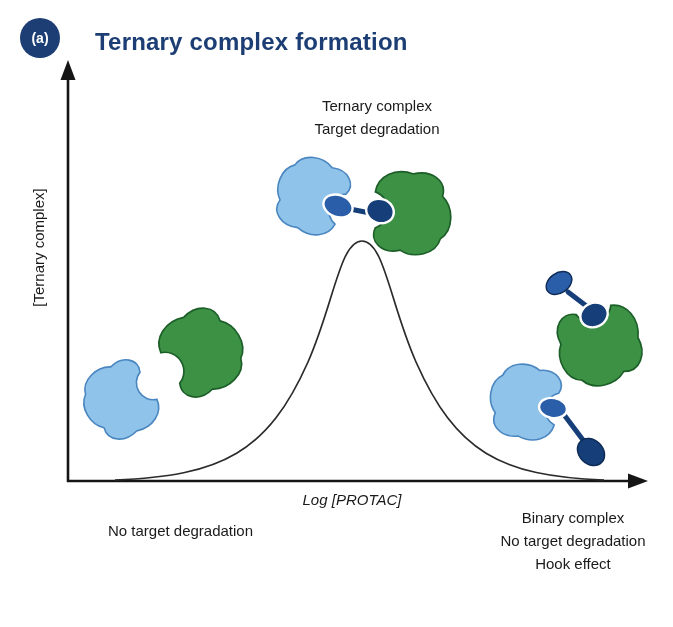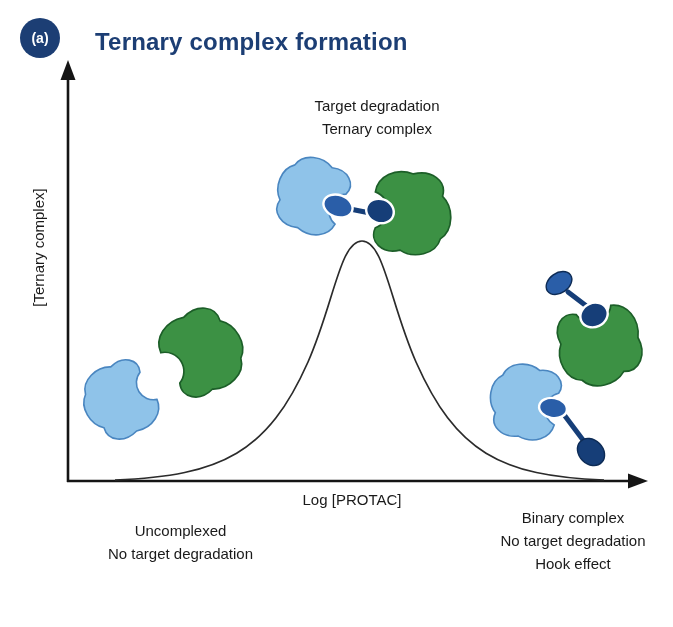--- a/index.html
+++ b/index.html
@@ -41,21 +41,21 @@
   .nested { stroke: #ffffff; stroke-width: 2.4; }
   .linker { stroke: var(--protac-dark, #163e78); stroke-width: 5; stroke-linecap: round; }
 
   
   .txt { position: absolute; font-size: 15px; line-height: 23px; text-align: center; color: #1a1a1a; }
   .y-axis-label {
     position: absolute; left: -62px; top: 239px; width: 200px;
     text-align: center; transform: rotate(-90deg);
     font-size: 15px; color: #1a1a1a;
   }
-  .x-axis-label { left: 270px; top: 488px; width: 164px; }
+  .x-axis-label { left: 270px; top: 488px; width: 164px; font-style: italic; }
   .peak-text    { left: 272px; top: 94px;  width: 210px; }
   .bl-text     { left: 78px;  top: 519px; width: 205px; }
   .br-text     { left: 468px; top: 506px; width: 210px; }
   .txt span { display: block; }
 </style>
 </head>
 <body>
 
 <div class="figure">
 
@@ -100,26 +100,25 @@
       <line class="linker" x1="562" y1="412" x2="583" y2="440"></line>
       <ellipse class="protac-mid nested" rx="14" ry="10" transform="translate(553,408) rotate(10)"></ellipse>
       <ellipse class="protac-dark" rx="15" ry="12" transform="translate(591,452) rotate(45)"></ellipse>
     </g>
   </svg>
 
   <div class="y-axis-label">[Ternary complex]</div>
   <div class="txt x-axis-label">Log [PROTAC]</div>
 
   <div class="txt peak-text">
+    <span>Ternary complex</span>
     <span>Target degradation</span>
-    <span>Ternary complex</span>
   </div>
 
   <div class="txt bl-text">
-    <span>Uncomplexed</span>
     <span>No target degradation</span>
   </div>
 
   <div class="txt br-text">
     <span>Binary complex</span>
     <span>No target degradation</span>
     <span>Hook effect</span>
   </div>
 
 </div>

